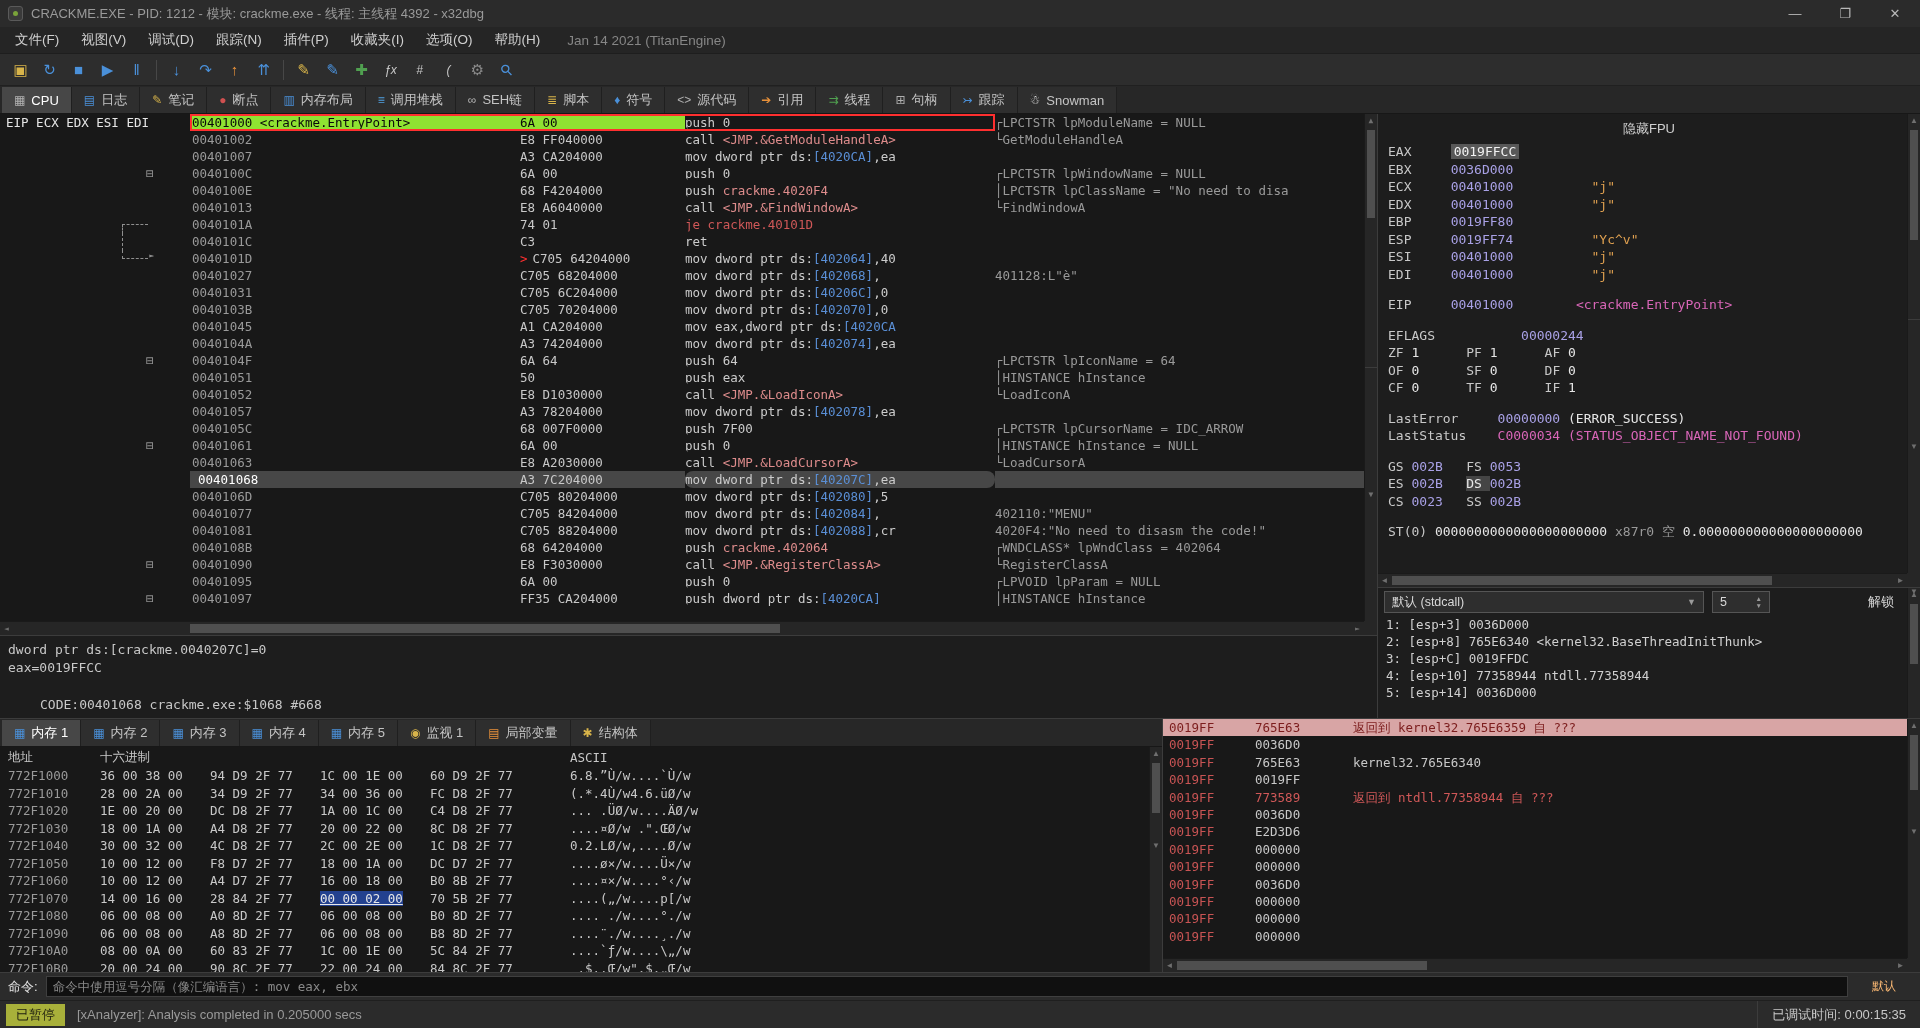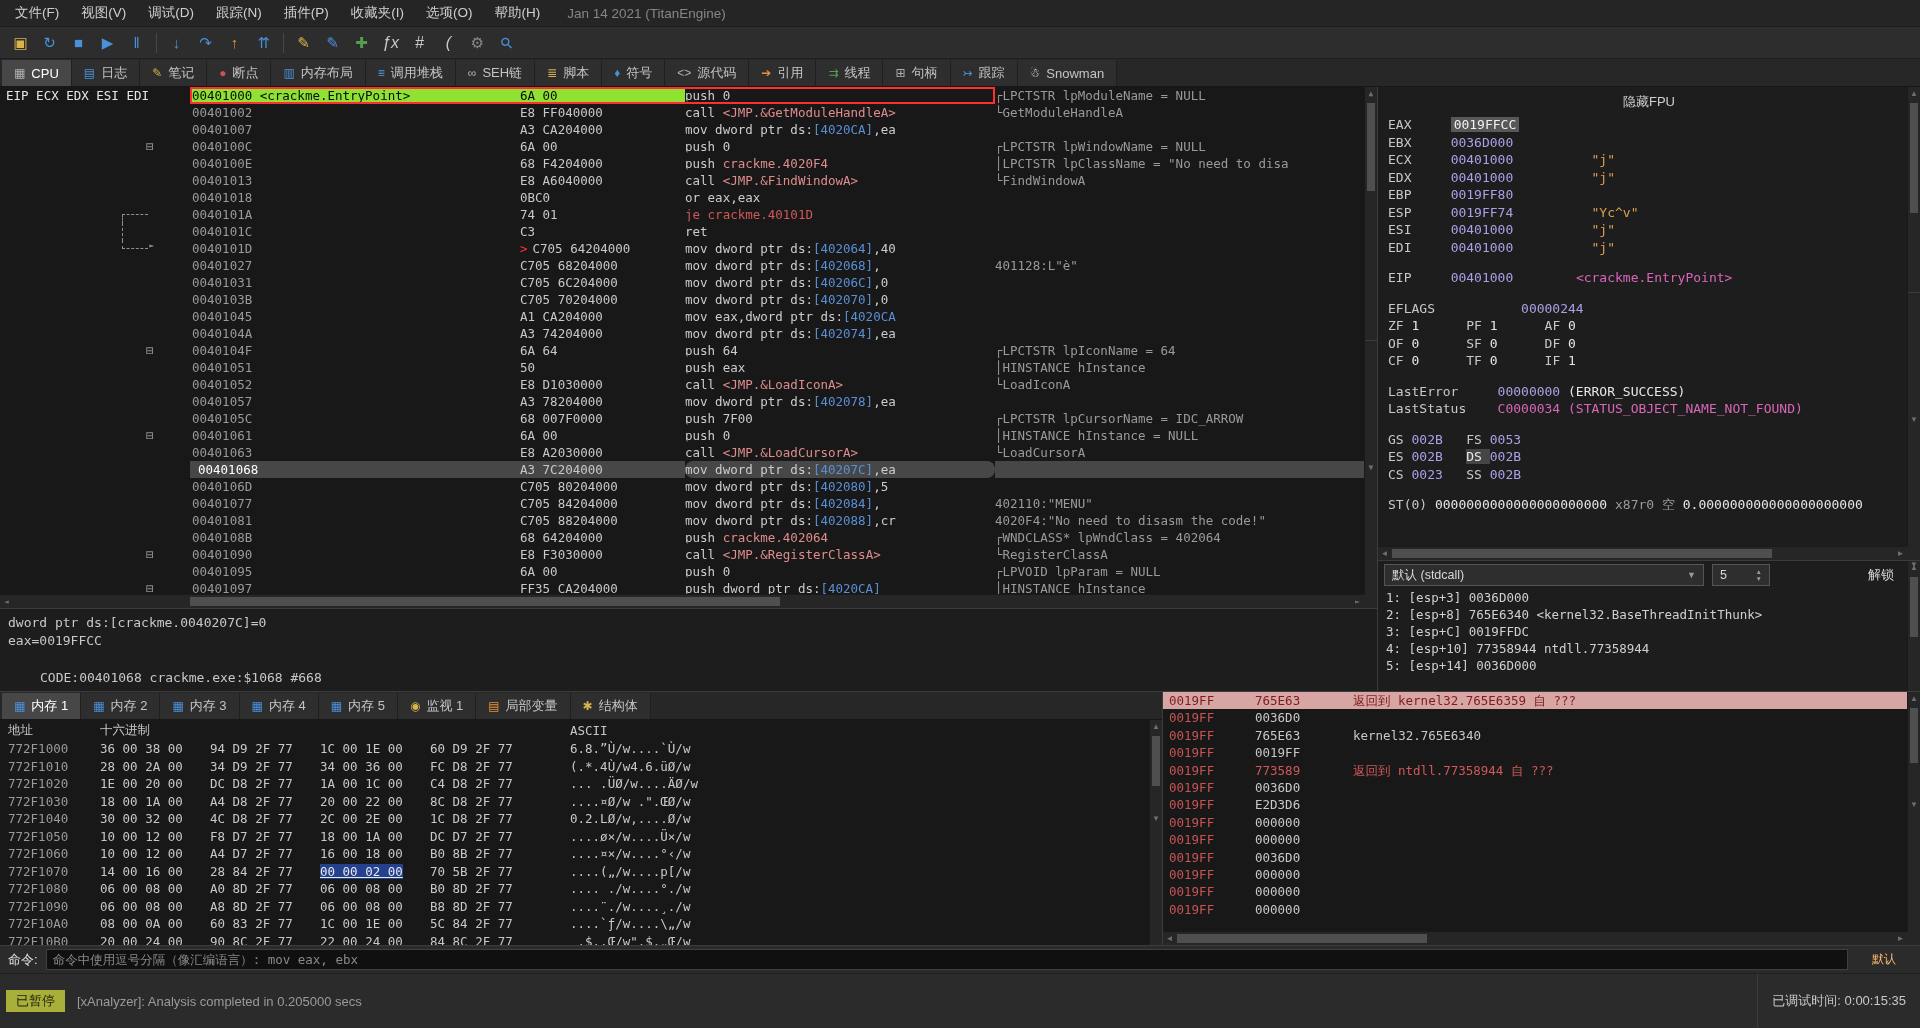--- a/index.html
+++ b/index.html
@@ -23,21 +23,21 @@
   .menubar { height:27px; background:#252525; display:flex; align-items:center; padding-left:4px;
     font-size:13.5px; flex:none; border-bottom:1px solid #1e1e1e; }
   .menu-item { padding:0 11px; color:#cfcfcf; white-space:nowrap; }
   .build-info { color:#868686; margin-left:16px; white-space:nowrap; }
 
   
   .toolbar { height:32px; background:#2d2d2d; display:flex; align-items:center; padding-left:6px;
     flex:none; border-bottom:1px solid #202020; }
   .tool-btn { width:29px; height:26px; display:flex; align-items:center; justify-content:center;
     font-size:15px; border-radius:2px; }
-  .tool-btn.small-label { font-size:16px; font-style:italic; }
+  .tool-btn.small-label { font-size:12px; font-style:italic; }
   .tool-sep { width:1px; height:20px; background:#474747; margin:0 5px; }
   .rot45 { transform:rotate(-45deg); display:inline-block; }
 
   
   .tabbar { height:28px; background:#272727; display:flex; align-items:flex-end; padding-left:2px;
     flex:none; border-bottom:1px solid #171717; }
   .tab { height:26px; display:flex; align-items:center; gap:6px; padding:0 12px; color:#c4c4c4;
     font-size:13px; background:#2e2e2e; border-right:1px solid #1f1f1f; white-space:nowrap; }
   .tab.selected { background:#474747; color:#ffffff; }
   .tab-icon { font-size:12px; }
@@ -166,20 +166,29 @@
   .paused-chip { background:#a8b03a; color:#1c1c10; padding:2px 10px; }
   .status-msg { color:#9a9a9a; white-space:nowrap; }
   .debug-time { margin-left:auto; color:#c8c8c8; border-left:1px solid #3c3c3c; padding:0 14px;
     height:100%; display:flex; align-items:center; white-space:nowrap; }
 </style>
 </head>
 <body>
 
 <div class="app">
 
+  <div class="titlebar">
+    <span class="app-icon"></span>
+    <span class="title-text">CRACKME.EXE - PID: 1212 - 模块: crackme.exe - 线程: 主线程 4392 - x32dbg</span>
+    <span class="win-btns">
+      <span class="win-btn">—</span>
+      <span class="win-btn">❐</span>
+      <span class="win-btn">✕</span>
+    </span>
+  </div>
 
   <div class="menubar">
     <span id="menu-items" style="display:flex;">
         <span class="menu-item">文件(F)</span>
         <span class="menu-item">视图(V)</span>
         <span class="menu-item">调试(D)</span>
         <span class="menu-item">跟踪(N)</span>
         <span class="menu-item">插件(P)</span>
         <span class="menu-item">收藏夹(I)</span>
         <span class="menu-item">选项(O)</span>
@@ -310,21 +319,20 @@
   <div class="main">
     <div class="left-col">
       <div class="disasm mono">
         <div class="disasm-rows" id="disasm-rows">
             <div class="drow"><div class="dg"><span class="gutter-labels">EIP ECX EDX ESI EDI</span></div><div class="da eipcell">00401000 &lt;crackme.EntryPoint&gt;</div><div class="db eipcell">6A 00</div><div class="di">push 0</div><div class="dc">┌LPCTSTR lpModuleName = NULL</div><div class="eip-box"></div></div>
             <div class="drow"><div class="dg"></div><div class="da">00401002</div><div class="db">E8 FF040000</div><div class="di">call <span class="i-ref">&lt;JMP.&amp;GetModuleHandleA&gt;</span></div><div class="dc">└GetModuleHandleA</div></div>
             <div class="drow"><div class="dg"></div><div class="da">00401007</div><div class="db">A3 CA204000</div><div class="di">mov dword ptr ds:<span class="i-mem">[4020CA]</span>,ea</div><div class="dc"></div></div>
             <div class="drow"><div class="dg"><span class="fold">⊟</span></div><div class="da">0040100C</div><div class="db">6A 00</div><div class="di">push 0</div><div class="dc">┌LPCTSTR lpWindowName = NULL</div></div>
             <div class="drow"><div class="dg"></div><div class="da">0040100E</div><div class="db">68 F4204000</div><div class="di">push <span class="i-ref">crackme.4020F4</span></div><div class="dc">│LPCTSTR lpClassName = "No need to disa</div></div>
             <div class="drow"><div class="dg"></div><div class="da">00401013</div><div class="db">E8 A6040000</div><div class="di">call <span class="i-ref">&lt;JMP.&amp;FindWindowA&gt;</span></div><div class="dc">└FindWindowA</div></div>
-            <div class="drow"><div class="dg"></div><div class="da">00401018</div><div class="db">0BC0</div><div class="di">or eax,eax</div><div class="dc"></div></div>
             <div class="drow"><div class="dg"><span class="jb jb-start"></span></div><div class="da">0040101A</div><div class="db">74 01</div><div class="di jcc">je <span class="i-ref">crackme.40101D</span></div><div class="dc"></div></div>
             <div class="drow"><div class="dg"><span class="jb jb-mid"></span></div><div class="da">0040101C</div><div class="db">C3</div><div class="di">ret</div><div class="dc"></div></div>
             <div class="drow"><div class="dg"><span class="jb jb-end"></span></div><div class="da">0040101D</div><div class="db"><span class="dst-arrow">&gt;</span>C705 64204000</div><div class="di">mov dword ptr ds:<span class="i-mem">[402064]</span>,40</div><div class="dc"></div></div>
             <div class="drow"><div class="dg"></div><div class="da">00401027</div><div class="db">C705 68204000</div><div class="di">mov dword ptr ds:<span class="i-mem">[402068]</span>,</div><div class="dc">401128:L"è"</div></div>
             <div class="drow"><div class="dg"></div><div class="da">00401031</div><div class="db">C705 6C204000</div><div class="di">mov dword ptr ds:<span class="i-mem">[40206C]</span>,0</div><div class="dc"></div></div>
             <div class="drow"><div class="dg"></div><div class="da">0040103B</div><div class="db">C705 70204000</div><div class="di">mov dword ptr ds:<span class="i-mem">[402070]</span>,0</div><div class="dc"></div></div>
             <div class="drow"><div class="dg"></div><div class="da">00401045</div><div class="db">A1 CA204000</div><div class="di">mov eax,dword ptr ds:<span class="i-mem">[4020CA</span></div><div class="dc"></div></div>
             <div class="drow"><div class="dg"></div><div class="da">0040104A</div><div class="db">A3 74204000</div><div class="di">mov dword ptr ds:<span class="i-mem">[402074]</span>,ea</div><div class="dc"></div></div>
             <div class="drow"><div class="dg"><span class="fold">⊟</span></div><div class="da">0040104F</div><div class="db">6A 64</div><div class="di">push 64</div><div class="dc">┌LPCTSTR lpIconName = 64</div></div>
             <div class="drow"><div class="dg"></div><div class="da">00401051</div><div class="db">50</div><div class="di">push eax</div><div class="dc">│HINSTANCE hInstance</div></div>

